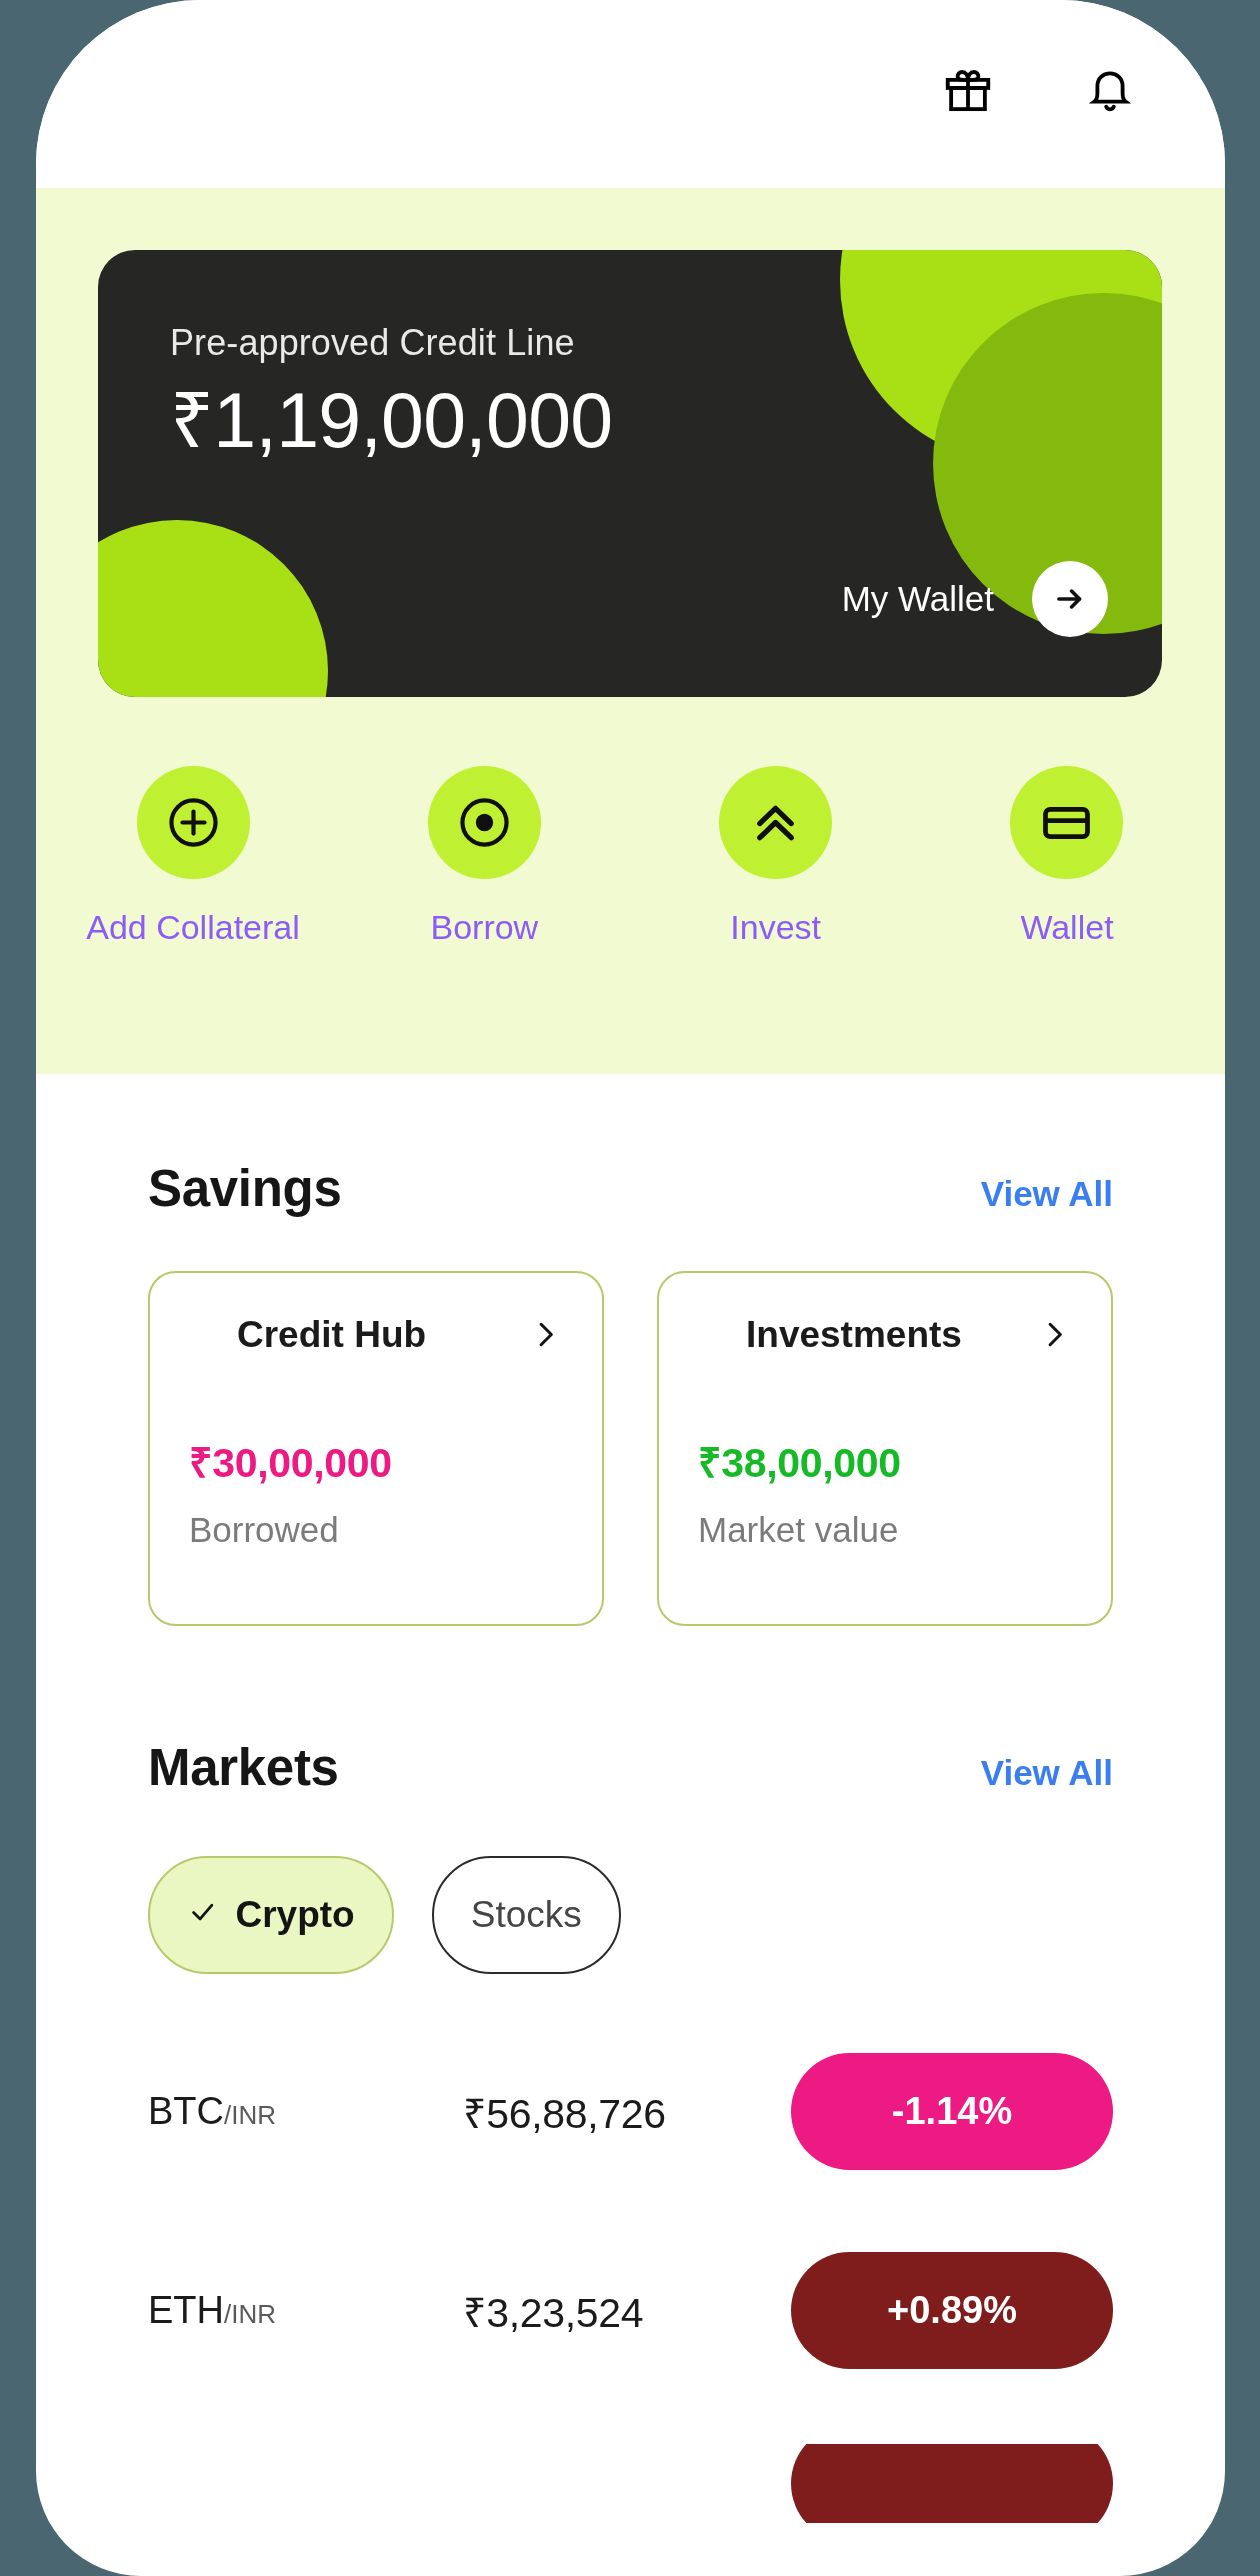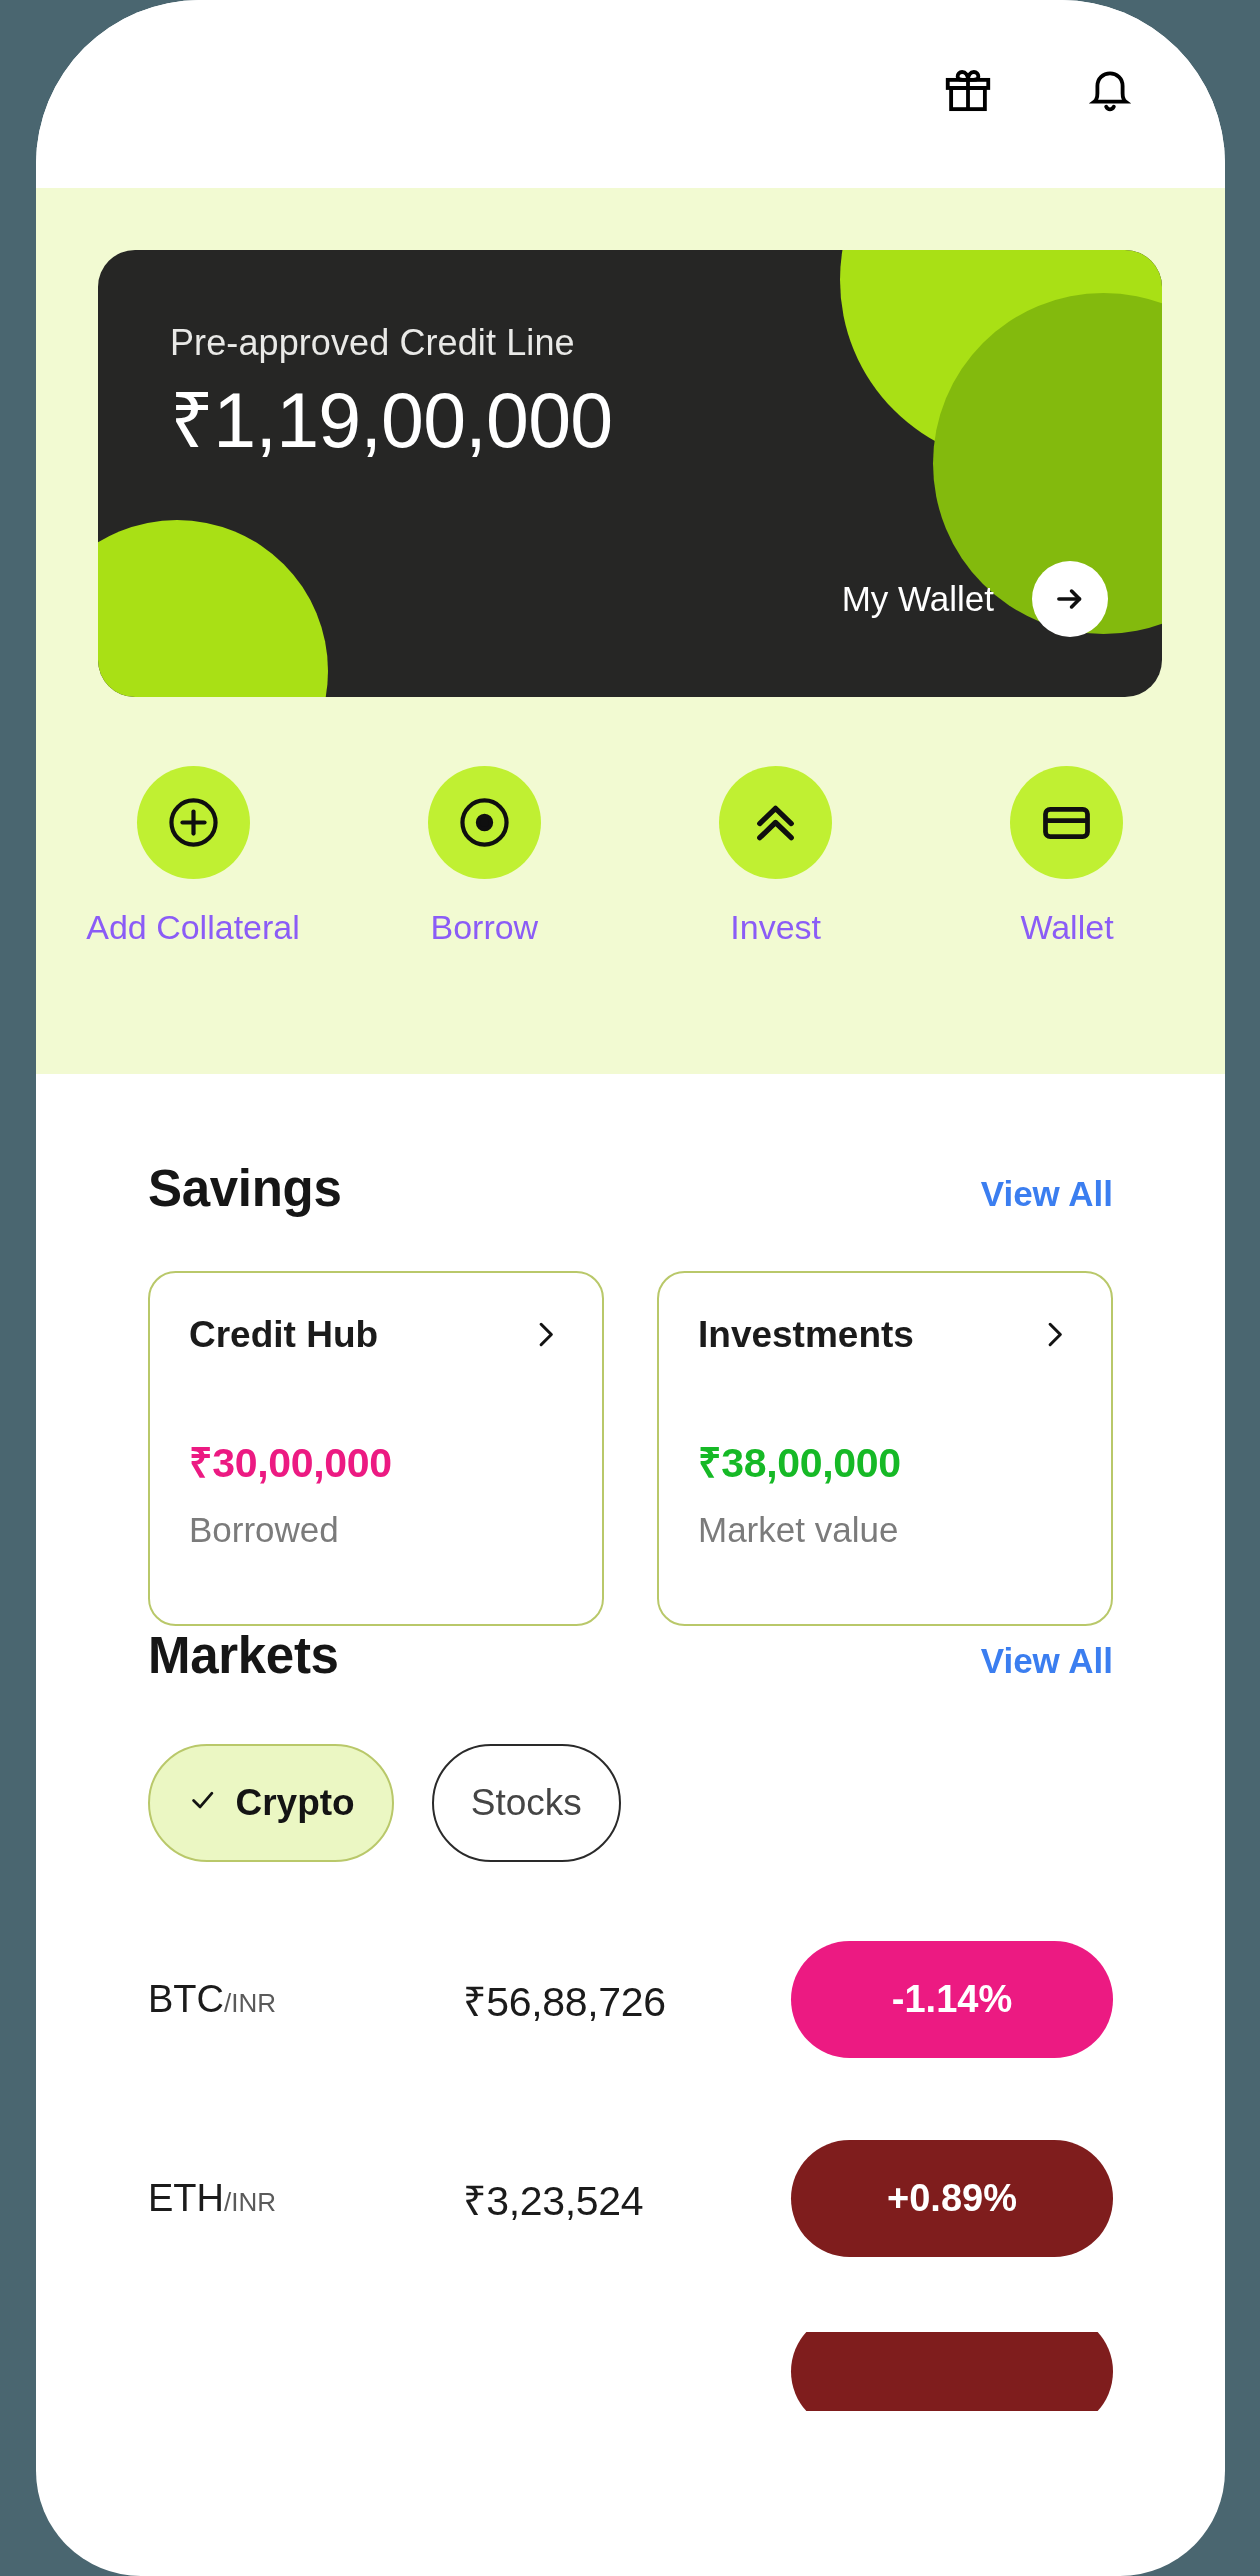--- a/index.html
+++ b/index.html
@@ -133,21 +133,21 @@
   .savings-card{
     flex:1; height:355px;
     border:2.6px solid #b9c86a;
     border-radius:27.6px;
     background:#ffffff;
     padding:41px 39px 0 39px;
     cursor:pointer;
     position:relative;
   }
   .sc-top{
-    display:flex; align-items:center; justify-content:space-between;
+    display:flex; align-items:center; justify-content:space-between;margin-left:48px;
   }
   .sc-title{ font-size:37px; font-weight:700; color:#1b1b1b; }
   .sc-value{
     margin-top:77px; font-size:41px; font-weight:700;
     letter-spacing:-0.3px;
   }
   .sc-sub{
     margin-top:21px; font-size:35px; color:#7b7b7b; font-weight:400;
   }
 
@@ -312,21 +312,21 @@
               <polyline points="9,5 16,12 9,19"></polyline>
             </svg>
           </span>
         </div>
         <div class="sc-value" style="color:#16b926;">₹38,00,000</div>
         <div class="sc-sub">Market value</div>
       </div>
 
     </div>
 
-    <div class="section-head" style="">
+    <div class="section-head" style="padding-top:112px;">
       <div class="section-title">Markets</div>
       <div class="view-all">View All</div>
     </div>
 
     <div class="tabs">
       <div class="tab active">
         <span>
           <svg width="31.5" height="31.5" viewBox="0 0 24 24" fill="none" stroke="#141414" stroke-width="2.1" stroke-linecap="round" stroke-linejoin="round">
             <polyline points="5,12.5 10,17.5 19,7"></polyline>
           </svg>

